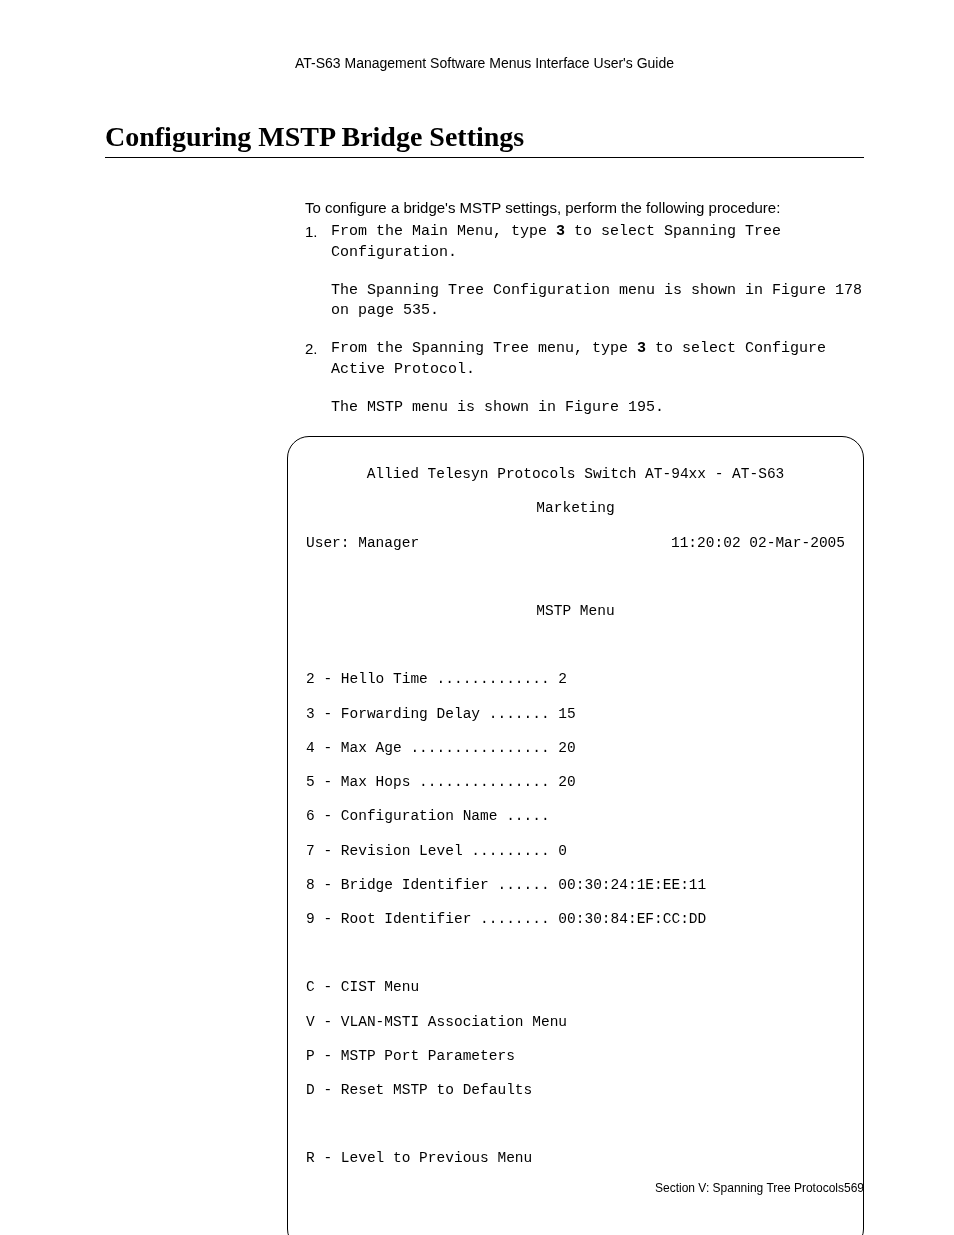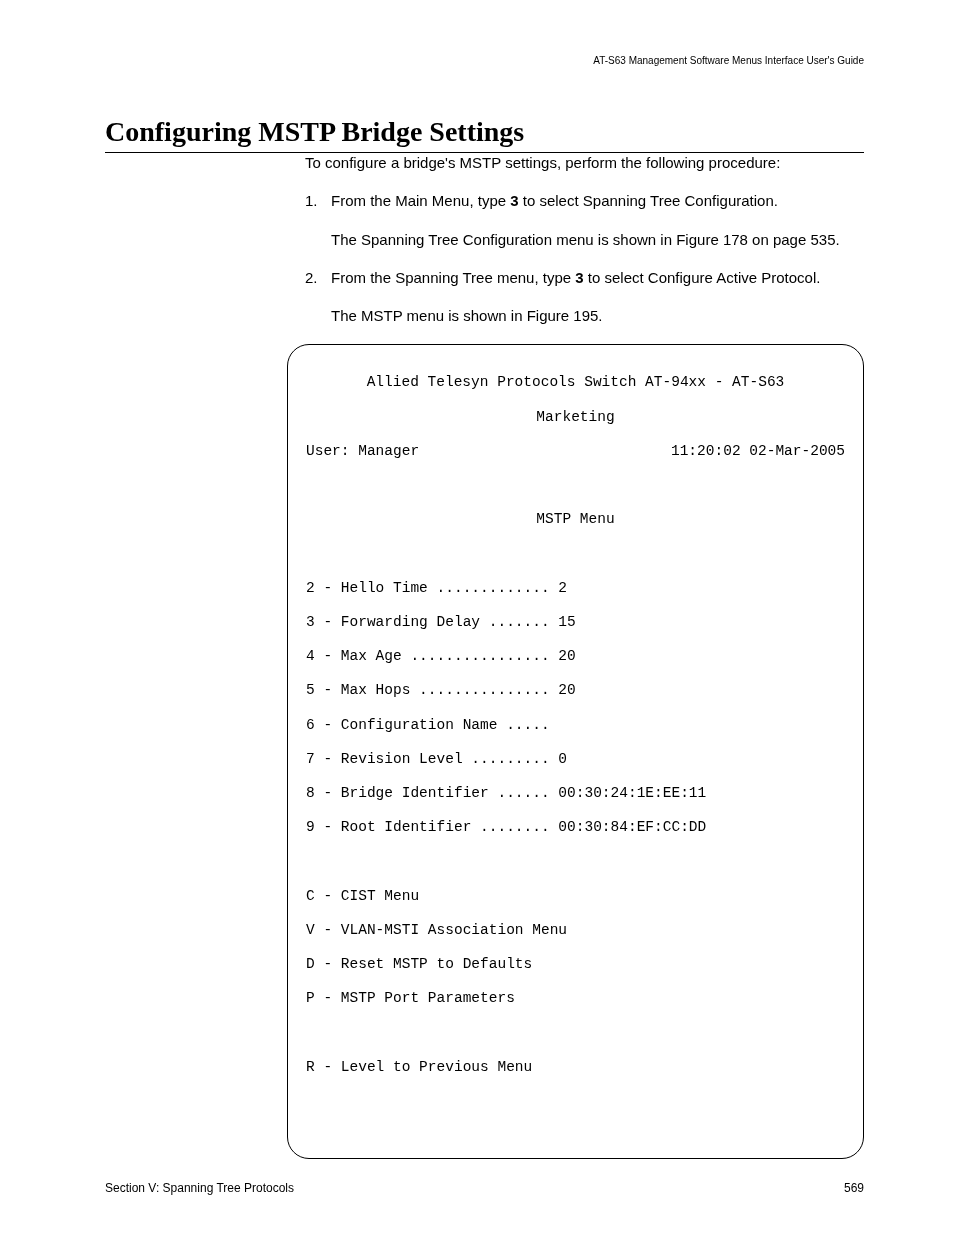--- a/index.html
+++ b/index.html
@@ -10,61 +10,62 @@
     color: #000;
   }
   .page {
     width: 954px;
     height: 1235px;
     box-sizing: border-box;
     padding: 55px 90px 40px 105px;
     position: relative;
   }
   .header-line {
-    text-align: right;
-    font-size: 10px;
+    text-align: center;
+    font-size: 14px;
     margin-bottom: 50px;
   }
   .section-title {
     font-family: "Times New Roman", Times, serif;
     font-size: 28px;
     font-weight: bold;
     padding-bottom: 4px;
     border-bottom: 1px solid #000;
+    margin-bottom: 40px;
   }
   .body-text {
     margin-left: 200px;
     font-size: 15px;
     line-height: 1.35;
   }
-  .body-text p { margin: 0 0 18px 0; }
+  .body-text p { margin: 0 0 4px 0; }
   .ol-item { display: flex; margin-bottom: 18px; }
   .ol-num { width: 26px; flex: none; }
   .ol-body { flex: 1; }
-  .ol-body p { margin: 0 0 18px 0; }
+  .ol-body p { margin: 0 0 18px 0; font-family: Liberation Mono, monospace; }
   .ol-body p:last-child { margin-bottom: 0; }
   .term-block {
     border: 1px solid #000;
     border-radius: 22px;
     padding: 12px 18px 14px 18px;
     margin: 4px 0 18px -18px;
     font-family: "Courier New", Courier, monospace;
     font-size: 14.5px;
     line-height: 1.18;
     white-space: pre;
   }
   .term-center { text-align: center; }
   .term-row { display: flex; justify-content: space-between; }
   .footer {
     position: absolute;
     bottom: 40px;
     left: 105px;
     right: 90px;
     display: flex;
-    justify-content: space-between;
+    justify-content: flex-end;
     font-size: 12px;
   }
 </style>
 </head>
 <body>
 
 <div class="page">
 
   <div class="header-line">AT-S63 Management Software Menus Interface User's Guide</div>
 
@@ -101,22 +102,22 @@
 <div>3 - Forwarding Delay ....... 15</div>
 <div>4 - Max Age ................ 20</div>
 <div>5 - Max Hops ............... 20</div>
 <div>6 - Configuration Name .....</div>
 <div>7 - Revision Level ......... 0</div>
 <div>8 - Bridge Identifier ...... 00:30:24:1E:EE:11</div>
 <div>9 - Root Identifier ........ 00:30:84:EF:CC:DD</div>
 <div> </div>
 <div>C - CIST Menu</div>
 <div>V - VLAN-MSTI Association Menu</div>
+<div>P - MSTP Port Parameters</div>
 <div>D - Reset MSTP to Defaults</div>
-<div>P - MSTP Port Parameters</div>
 <div> </div>
 <div>R - Level to Previous Menu</div>
 <div> </div>
 
 </div>
 
   </div>
 
   <div class="footer">
     <span>Section V: Spanning Tree Protocols</span>

